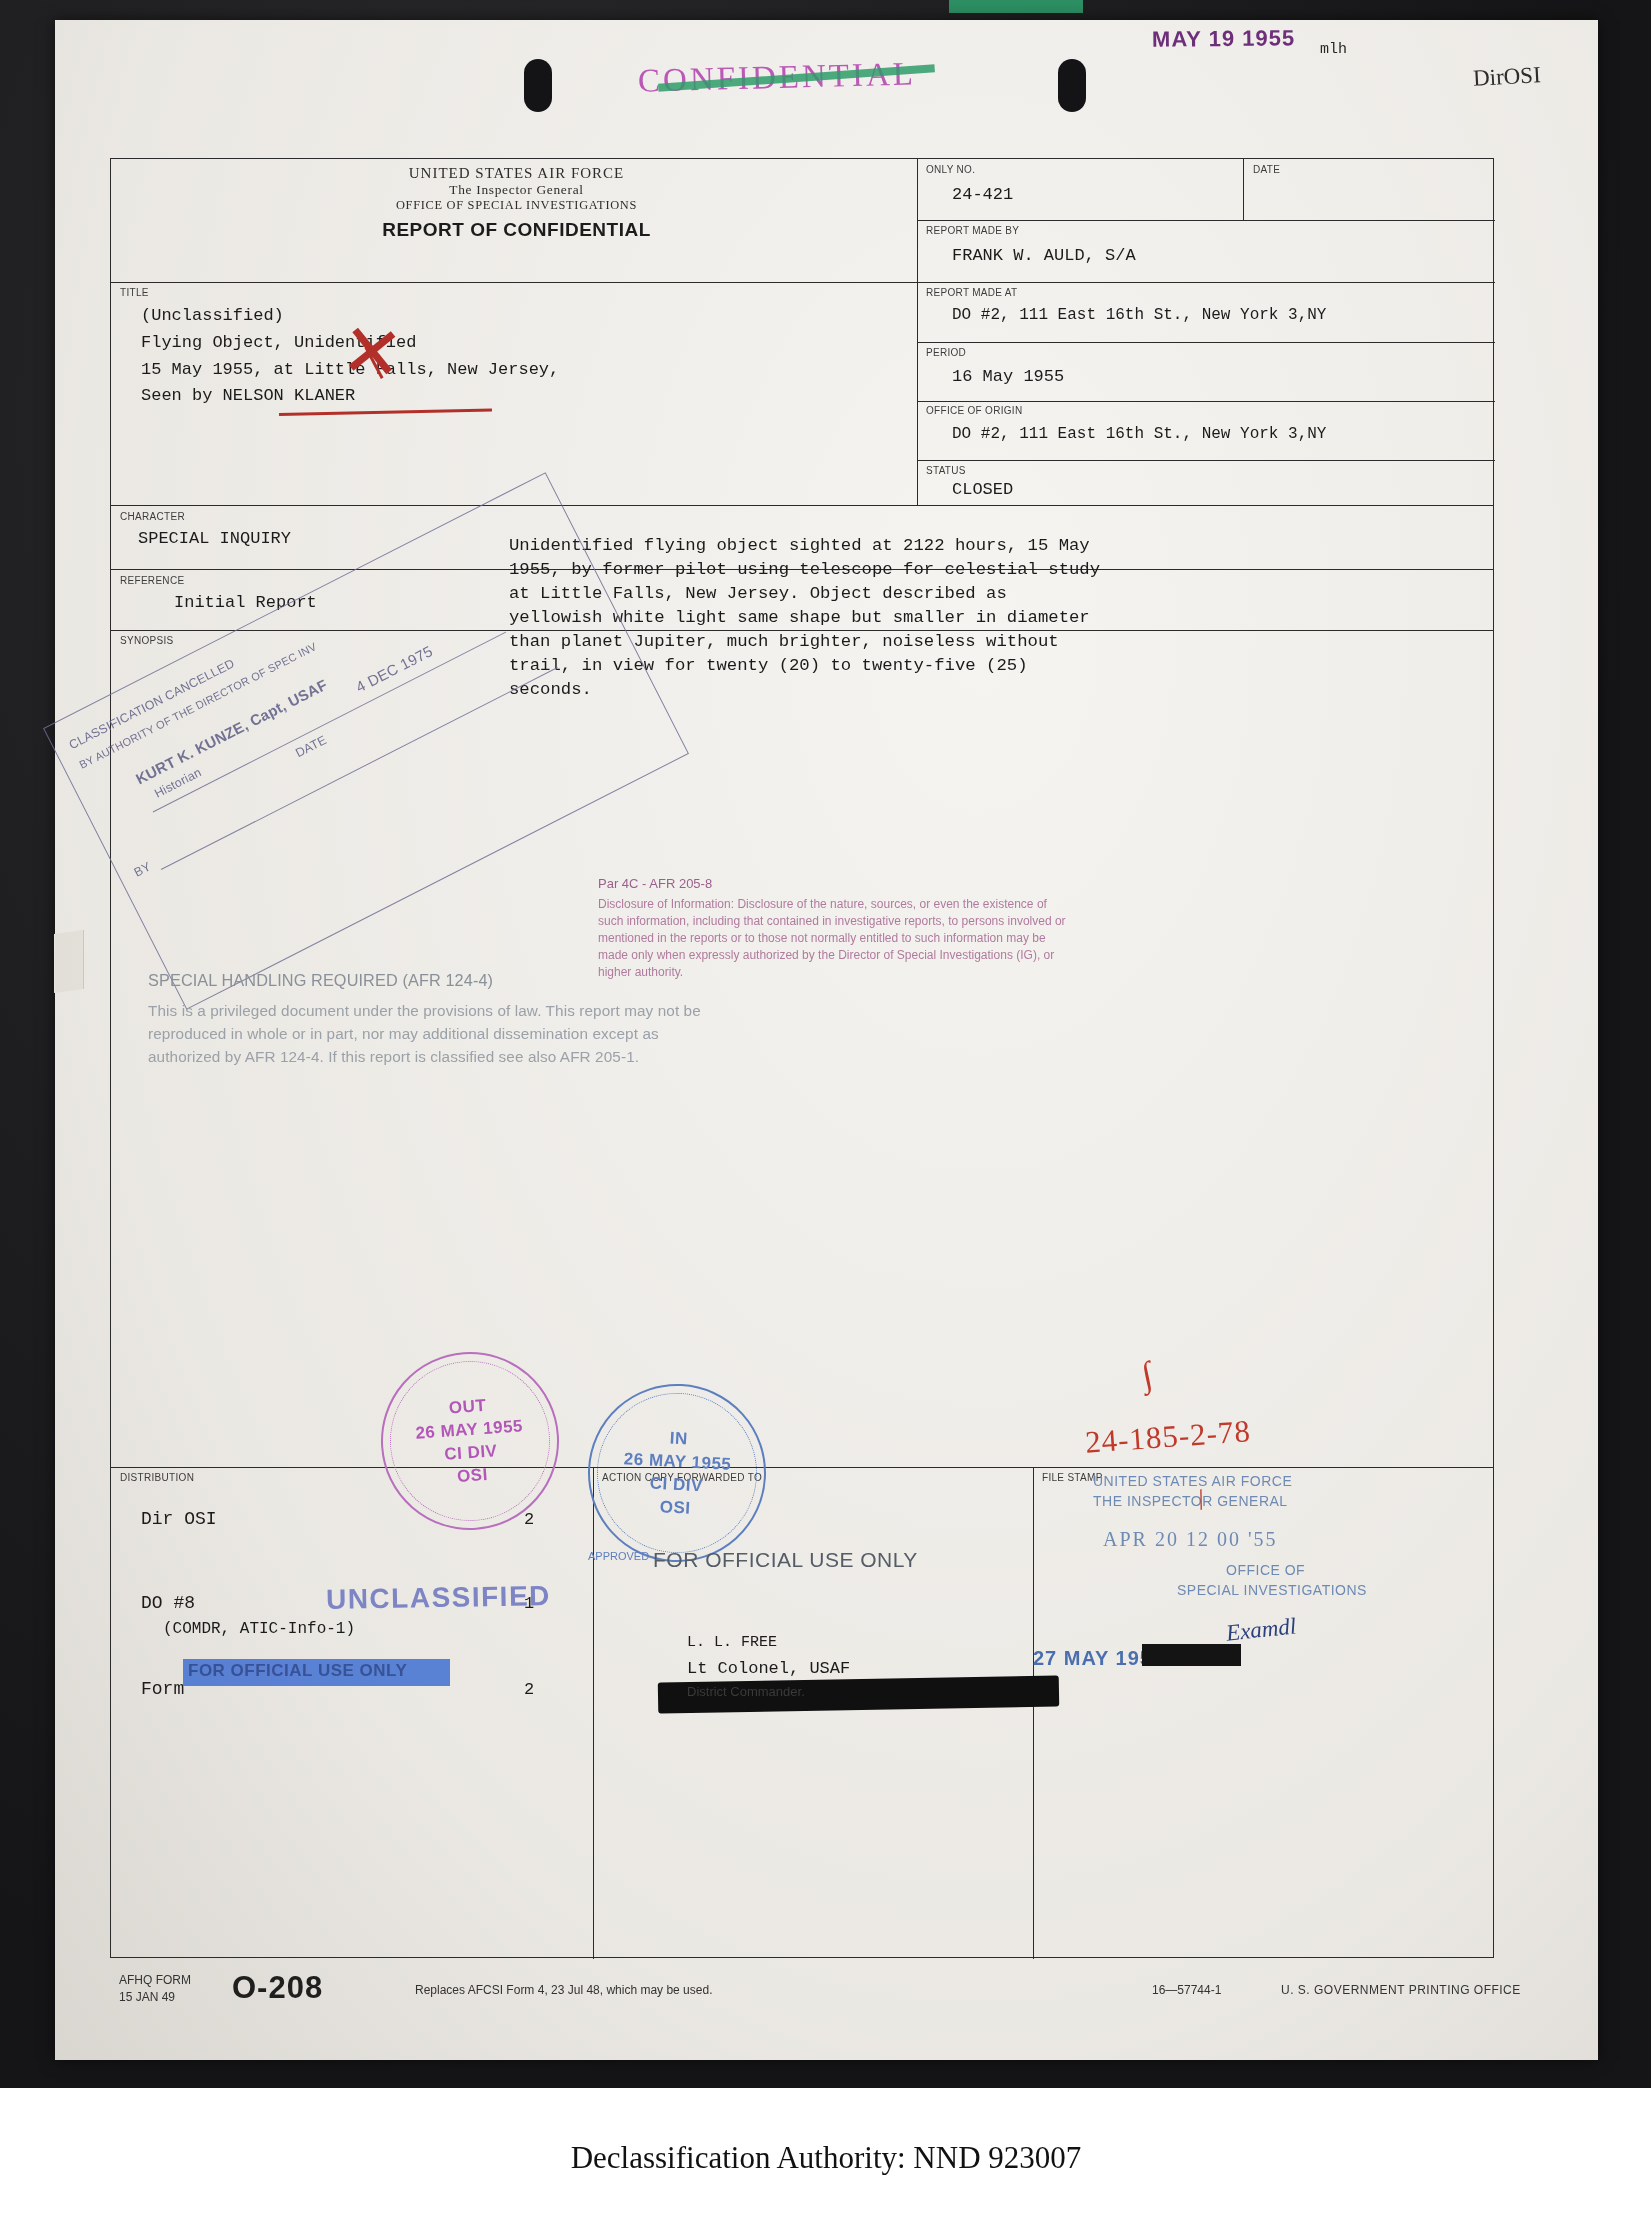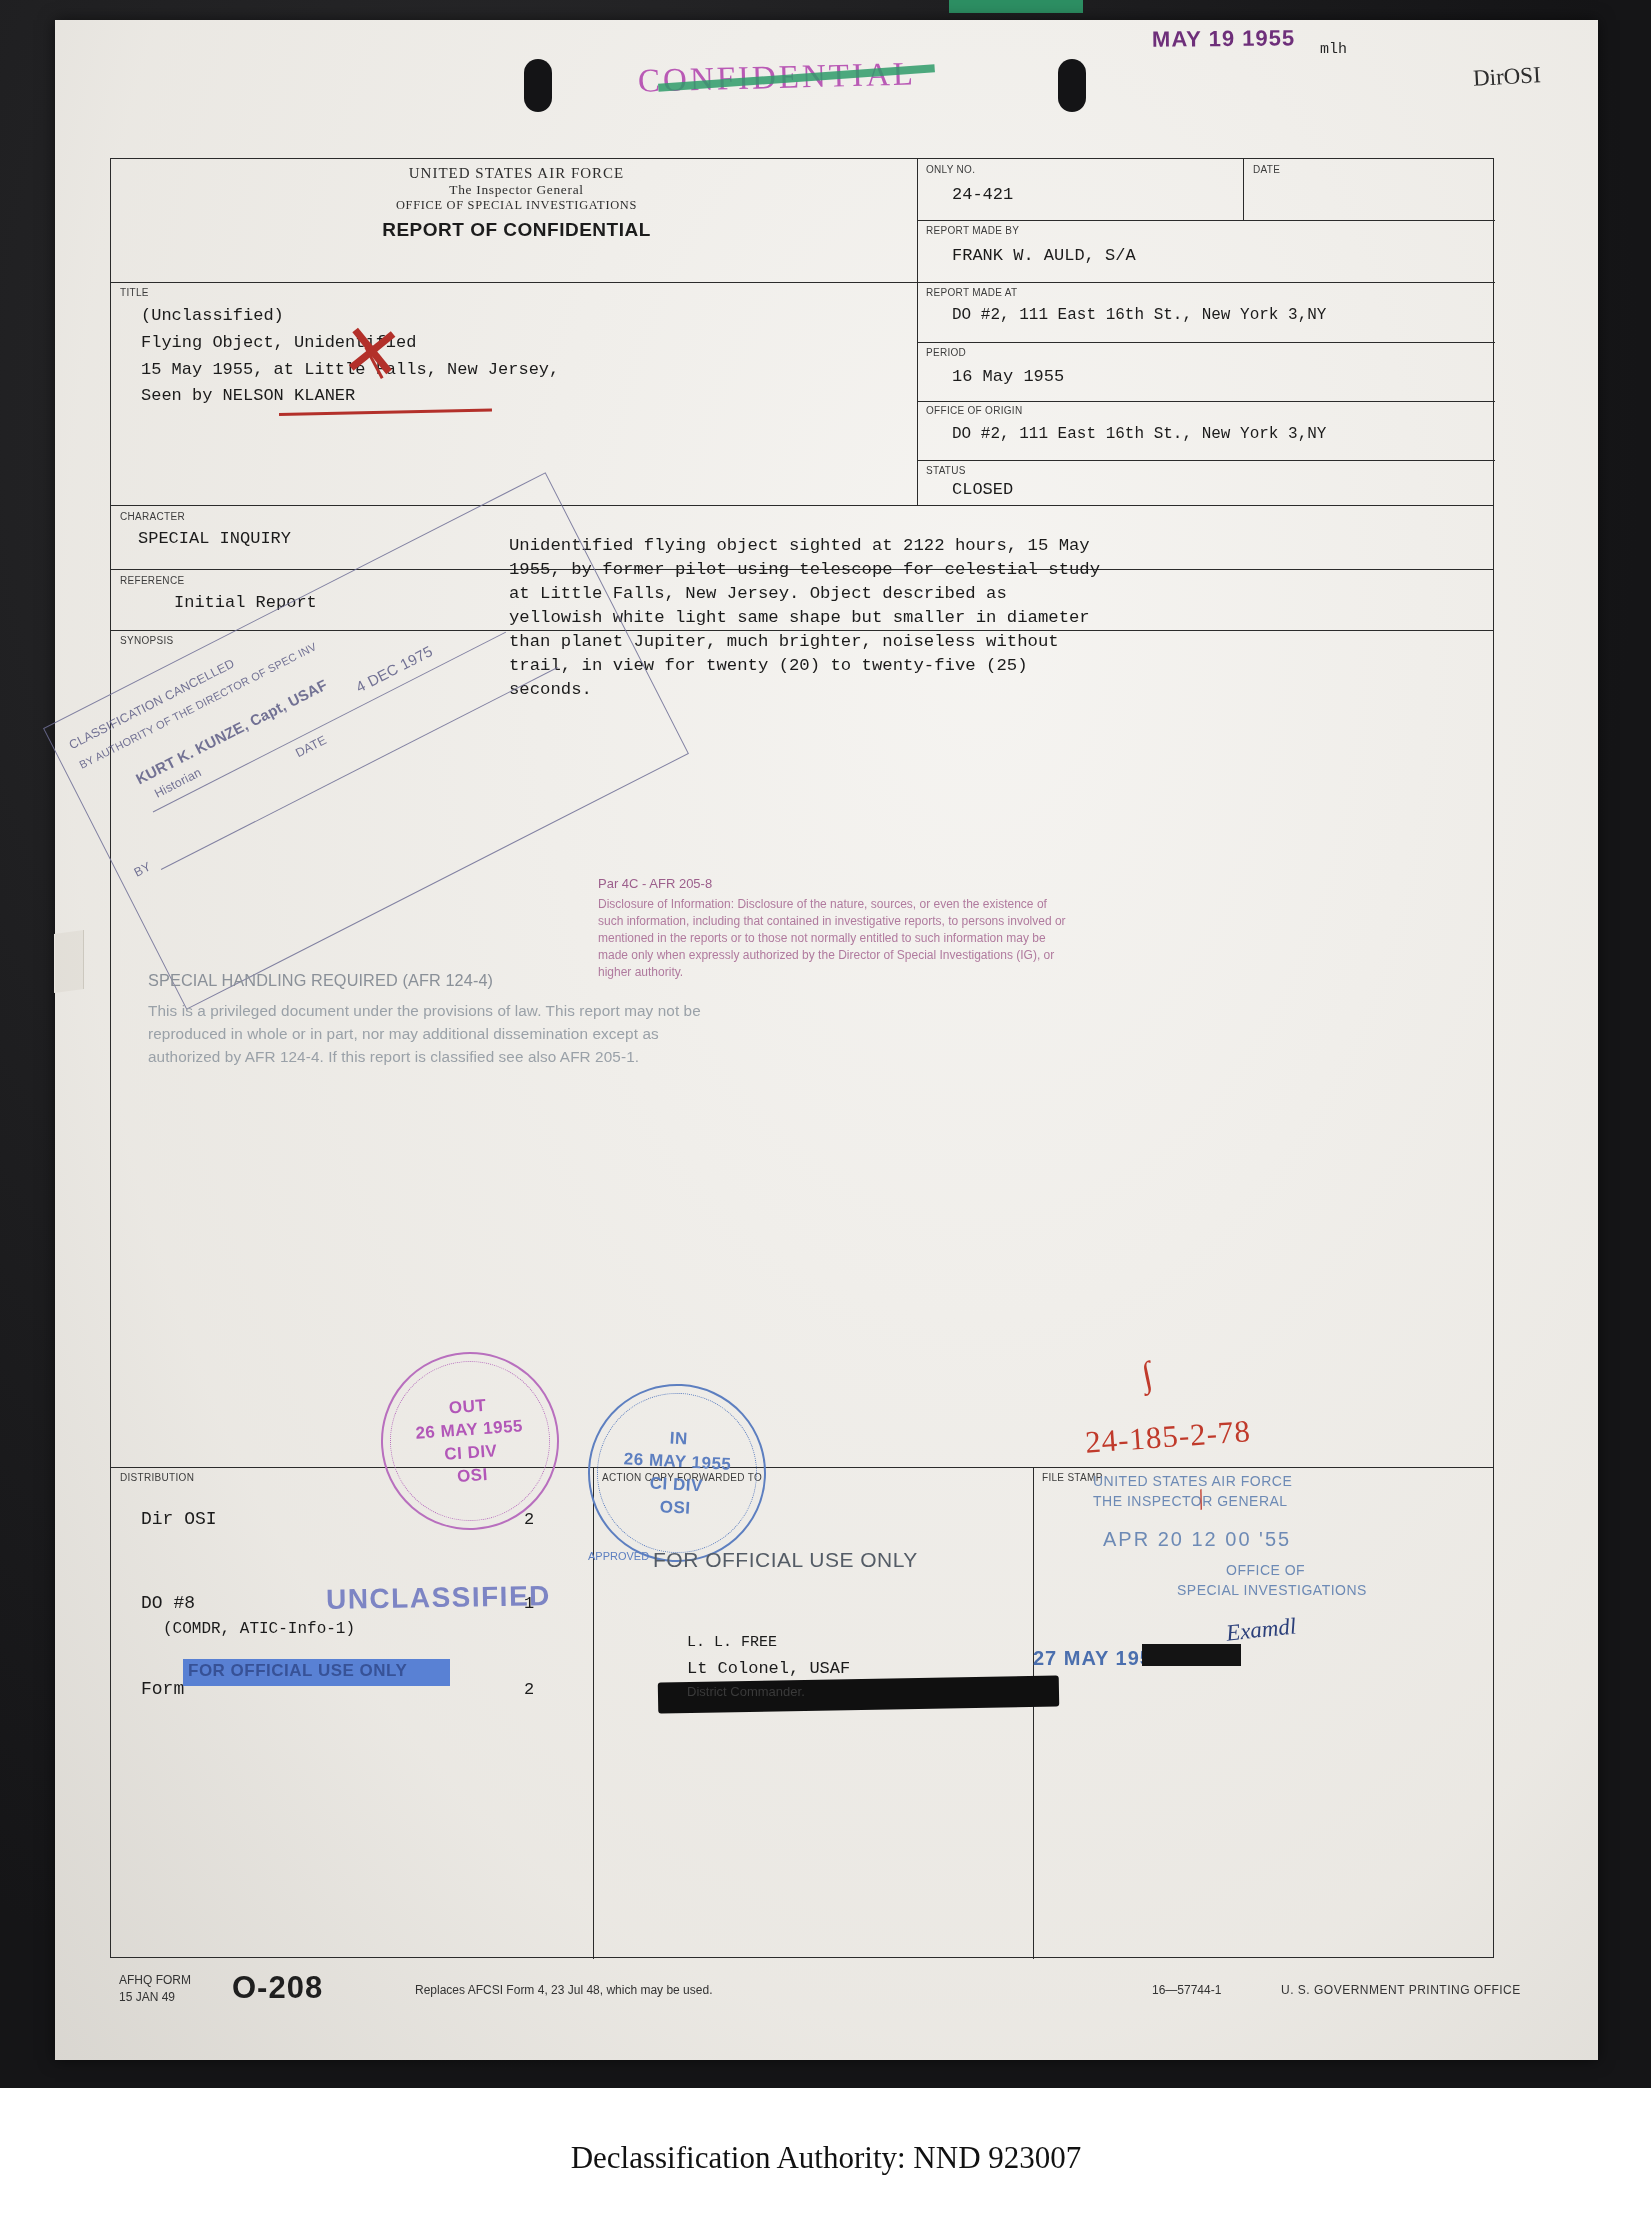--- a/index.html
+++ b/index.html
@@ -201,21 +201,21 @@
     font-family:"Liberation Sans", sans-serif; font-size:14px; letter-spacing:0.5px;
     color:#6d8ab5;
   }
   .fs-ig{
     position:absolute; left:1093px; top:1493px;
     font-family:"Liberation Sans", sans-serif; font-size:14px; letter-spacing:0.5px;
     color:#6d8ab5;
   }
   .fs-date{
     position:absolute; left:1103px; top:1528px;
-    font-family:Liberation Sans, sans-serif; font-size:20px; letter-spacing:2px;
+    font-family:Liberation Serif, serif; font-size:20px; letter-spacing:2px;
     color:#6d8ab5;
   }
   .fs-osi1{
     position:absolute; left:1226px; top:1562px;
     font-family:"Liberation Sans", sans-serif; font-size:14px; letter-spacing:0.5px; color:#6d8ab5;
   }
   .fs-osi2{
     position:absolute; left:1177px; top:1582px;
     font-family:"Liberation Sans", sans-serif; font-size:14px; letter-spacing:0.5px; color:#6d8ab5;
   }

